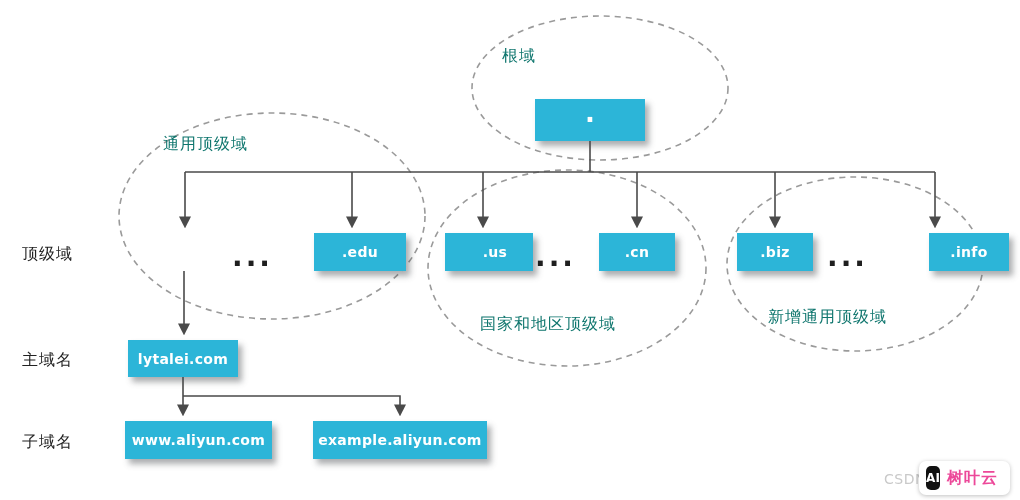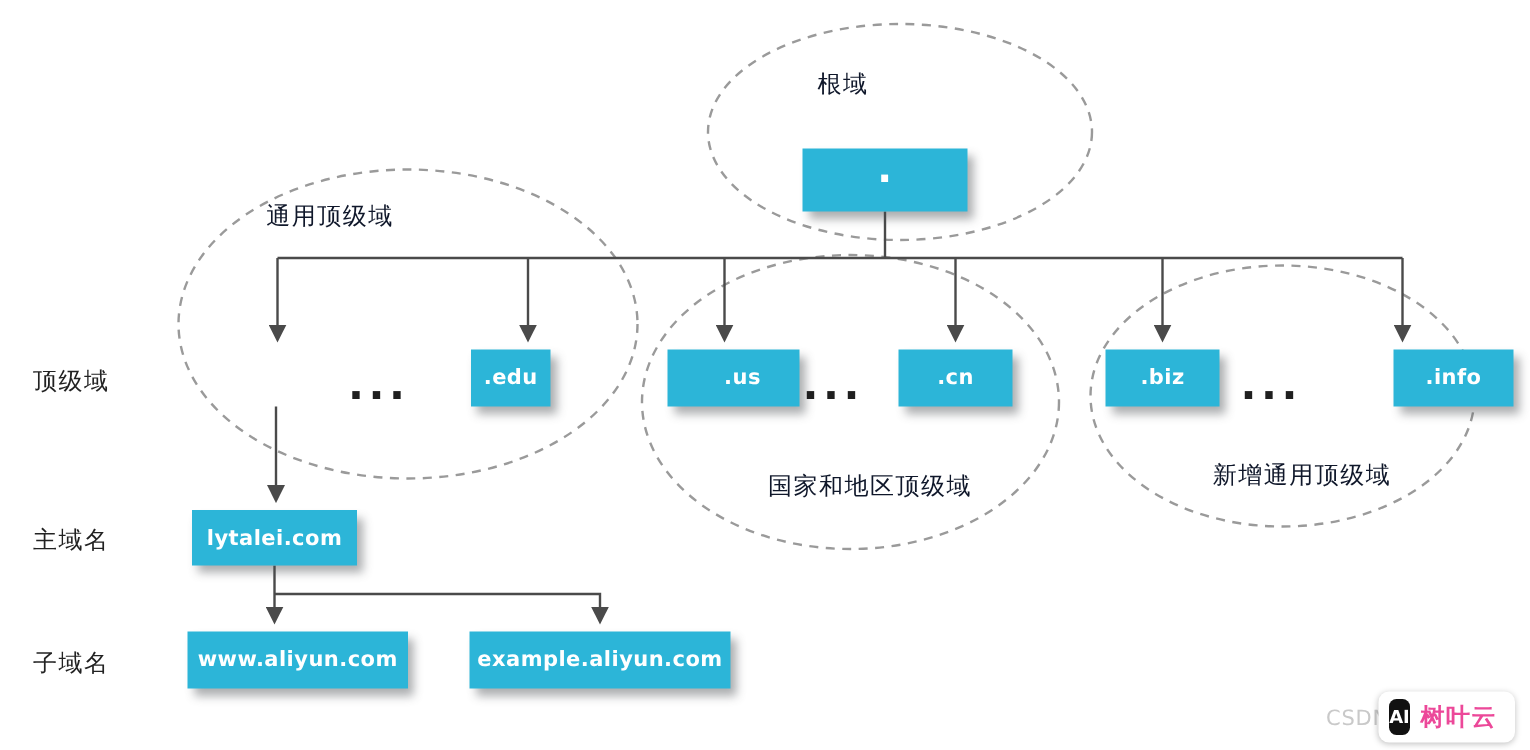--- a/index.html
+++ b/index.html
@@ -17,22 +17,22 @@
     color:#ffffff;
     font-size:14px;
     font-weight:bold;
     display:flex;align-items:center;justify-content:center;
     box-shadow:4px 5px 6px rgba(70,75,80,0.45);
     letter-spacing:.3px;
     z-index:3;
   }
   .node-root-dot{font-size:26px;transform:translateY(-7px);}
   .grp-label{
-    position:absolute;color:#0f172a;font-size:16px;letter-spacing:1px;
-    text-align:center;z-index:2;
+    position:absolute;color:#0f766e;font-size:16px;letter-spacing:1px;
+    text-align:left;z-index:2;
   }
   .row-label{
     position:absolute;color:#222;font-size:16px;letter-spacing:1px;z-index:2;
   }
   .dots{
     position:absolute;color:#1f1f1f;font-size:28px;font-weight:900;
     letter-spacing:3px;line-height:10px;z-index:3;
   }
   .watermark{
     position:absolute;left:884px;top:471px;
@@ -79,34 +79,34 @@
     <path d="M775,172 V226" fill="none" stroke="#4a4a4a" stroke-width="1.6" marker-end="url(#arrow)"></path>
     <path d="M935,172 V226" fill="none" stroke="#4a4a4a" stroke-width="1.6" marker-end="url(#arrow)"></path>
 
     <path d="M184,271 V333" fill="none" stroke="#4a4a4a" stroke-width="1.6" marker-end="url(#arrow)"></path>
 
     <path d="M183,377 V414" fill="none" stroke="#4a4a4a" stroke-width="1.6" marker-end="url(#arrow)"></path>
     <path d="M183,396 H400 V414" fill="none" stroke="#4a4a4a" stroke-width="1.6" marker-end="url(#arrow)"></path>
   </svg>
 
   <div class="grp-label" style="left:502px;top:46px;width:120px;">根域</div>
-  <div class="grp-label" style="left:140px;top:134px;width:160px;">通用顶级域</div>
+  <div class="grp-label" style="left:163px;top:134px;width:160px;">通用顶级域</div>
   <div class="grp-label" style="left:480px;top:314px;width:200px;">国家和地区顶级域</div>
   <div class="grp-label" style="left:768px;top:307px;width:200px;">新增通用顶级域</div>
 
   <div class="row-label" style="left:22px;top:244px;">顶级域</div>
   <div class="row-label" style="left:22px;top:350px;">主域名</div>
   <div class="row-label" style="left:22px;top:432px;">子域名</div>
 
   <div class="node" style="left:535px;top:99px;width:110px;height:42px;">
     <span class="node-root-dot">.</span>
   </div>
 
   <div class="dots" style="left:232px;top:252px;">...</div>
-  <div class="node" style="left:314px;top:233px;width:53px;height:38px;">.edu</div>
+  <div class="node" style="left:314px;top:233px;width:92px;height:38px;">.edu</div>
 
   <div class="node" style="left:445px;top:233px;width:76px;height:38px;padding-left:12px;">.us</div>
   <div class="dots" style="left:535px;top:252px;">...</div>
   <div class="node" style="left:599px;top:233px;width:76px;height:38px;">.cn</div>
 
   <div class="node" style="left:737px;top:233px;width:76px;height:38px;">.biz</div>
   <div class="dots" style="left:827px;top:252px;">...</div>
   <div class="node" style="left:892px;top:233px;width:80px;height:38px;margin-left:37px;">.info</div>
 
   <div class="node" style="left:128px;top:340px;width:110px;height:37px;">lytalei.com</div>

